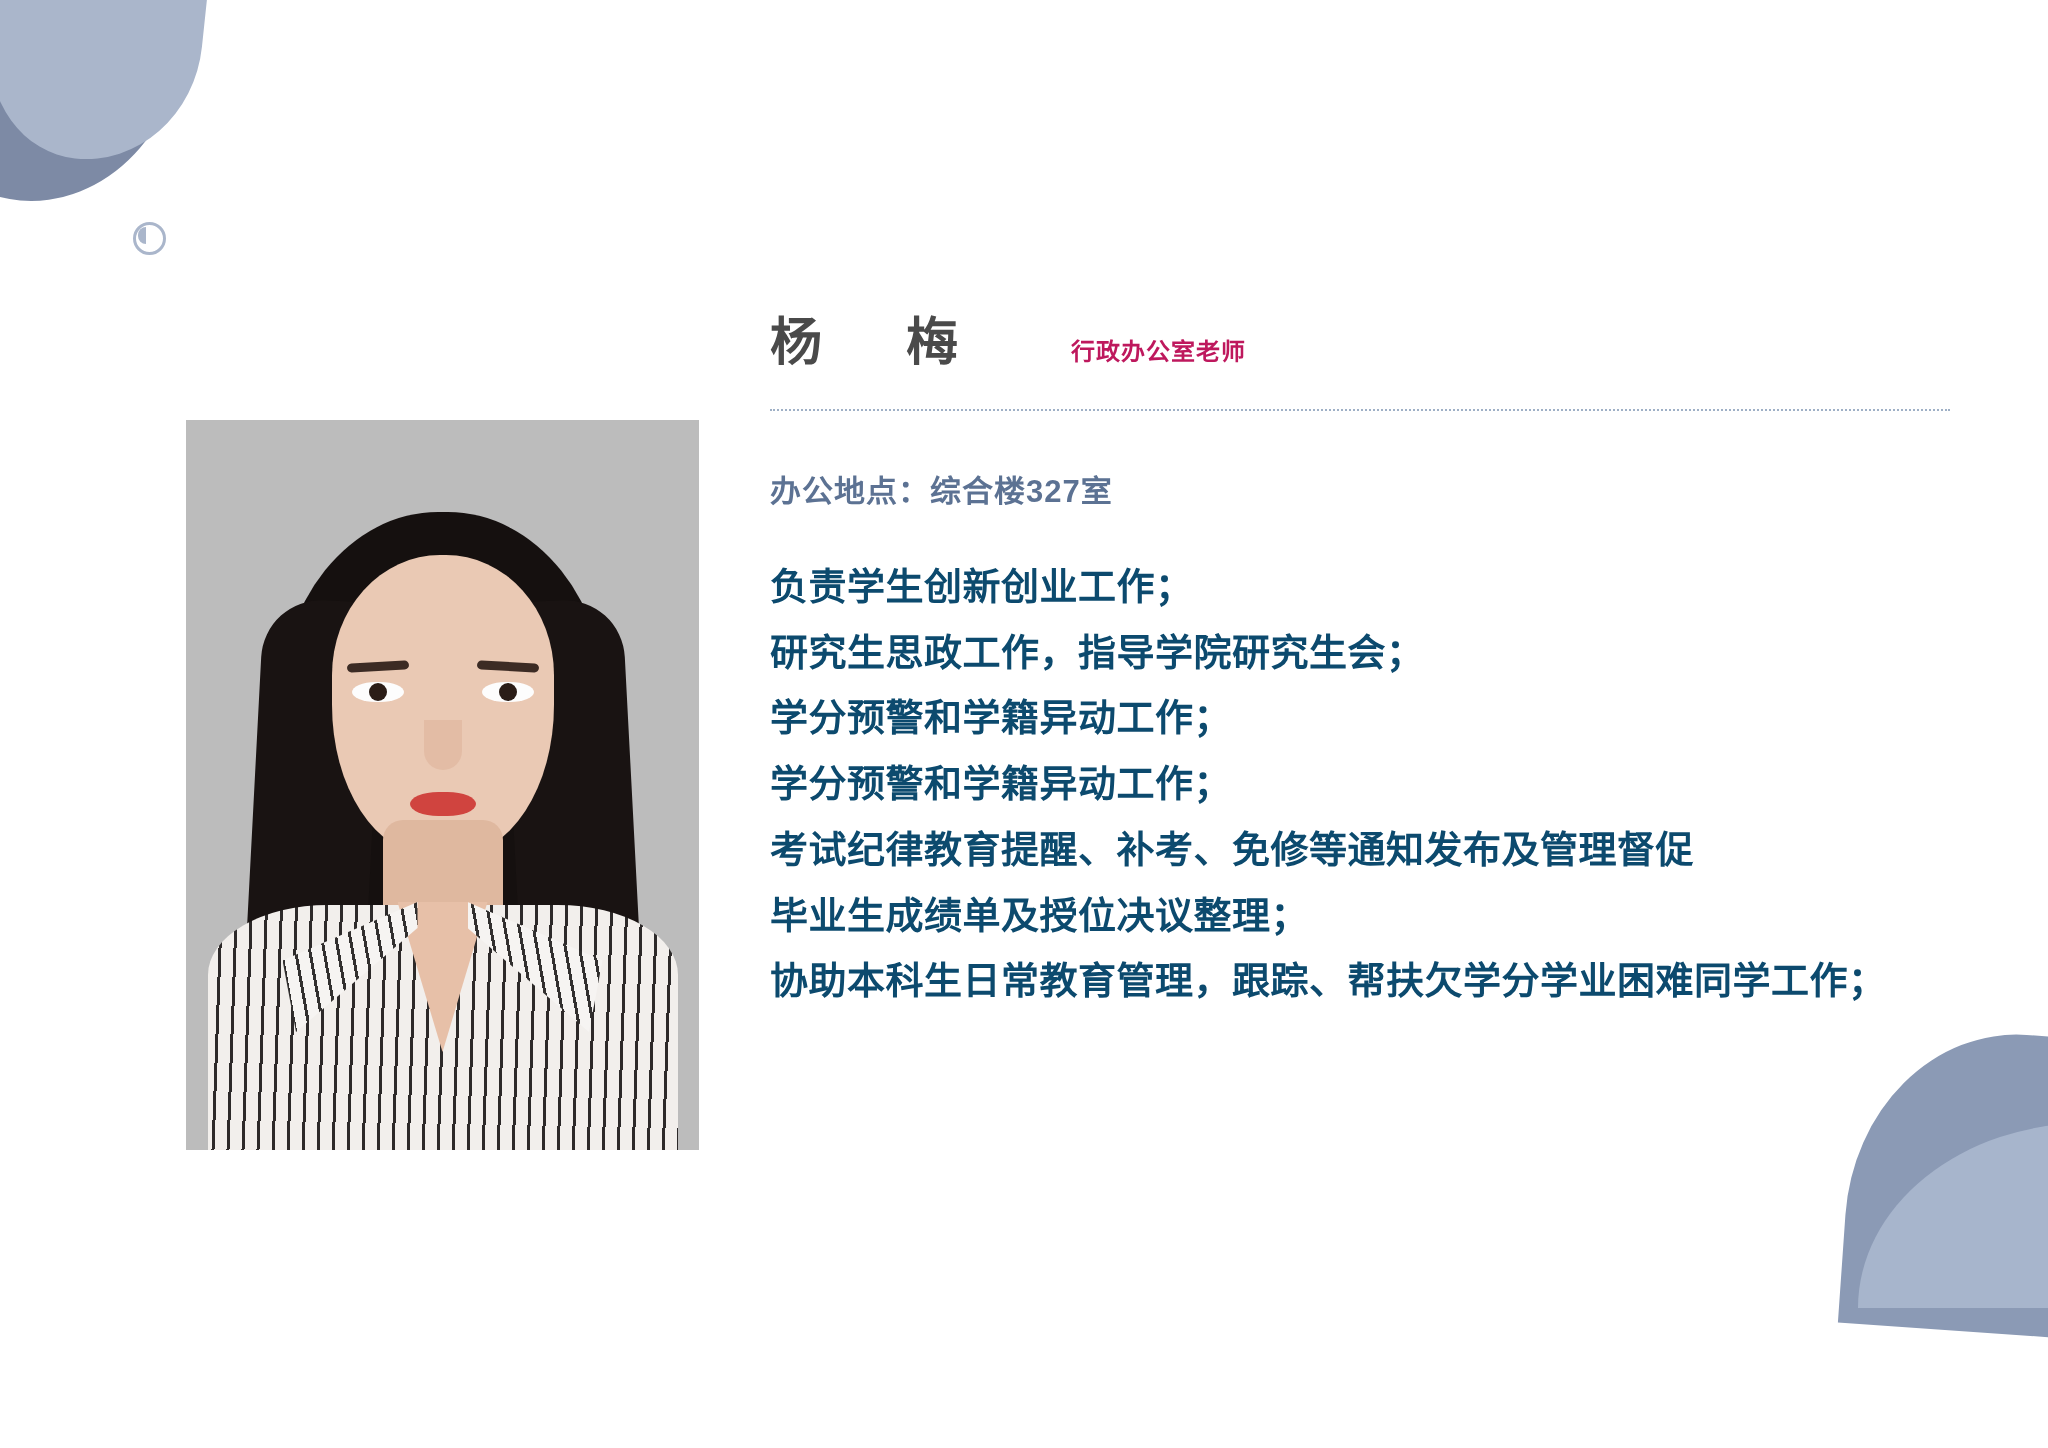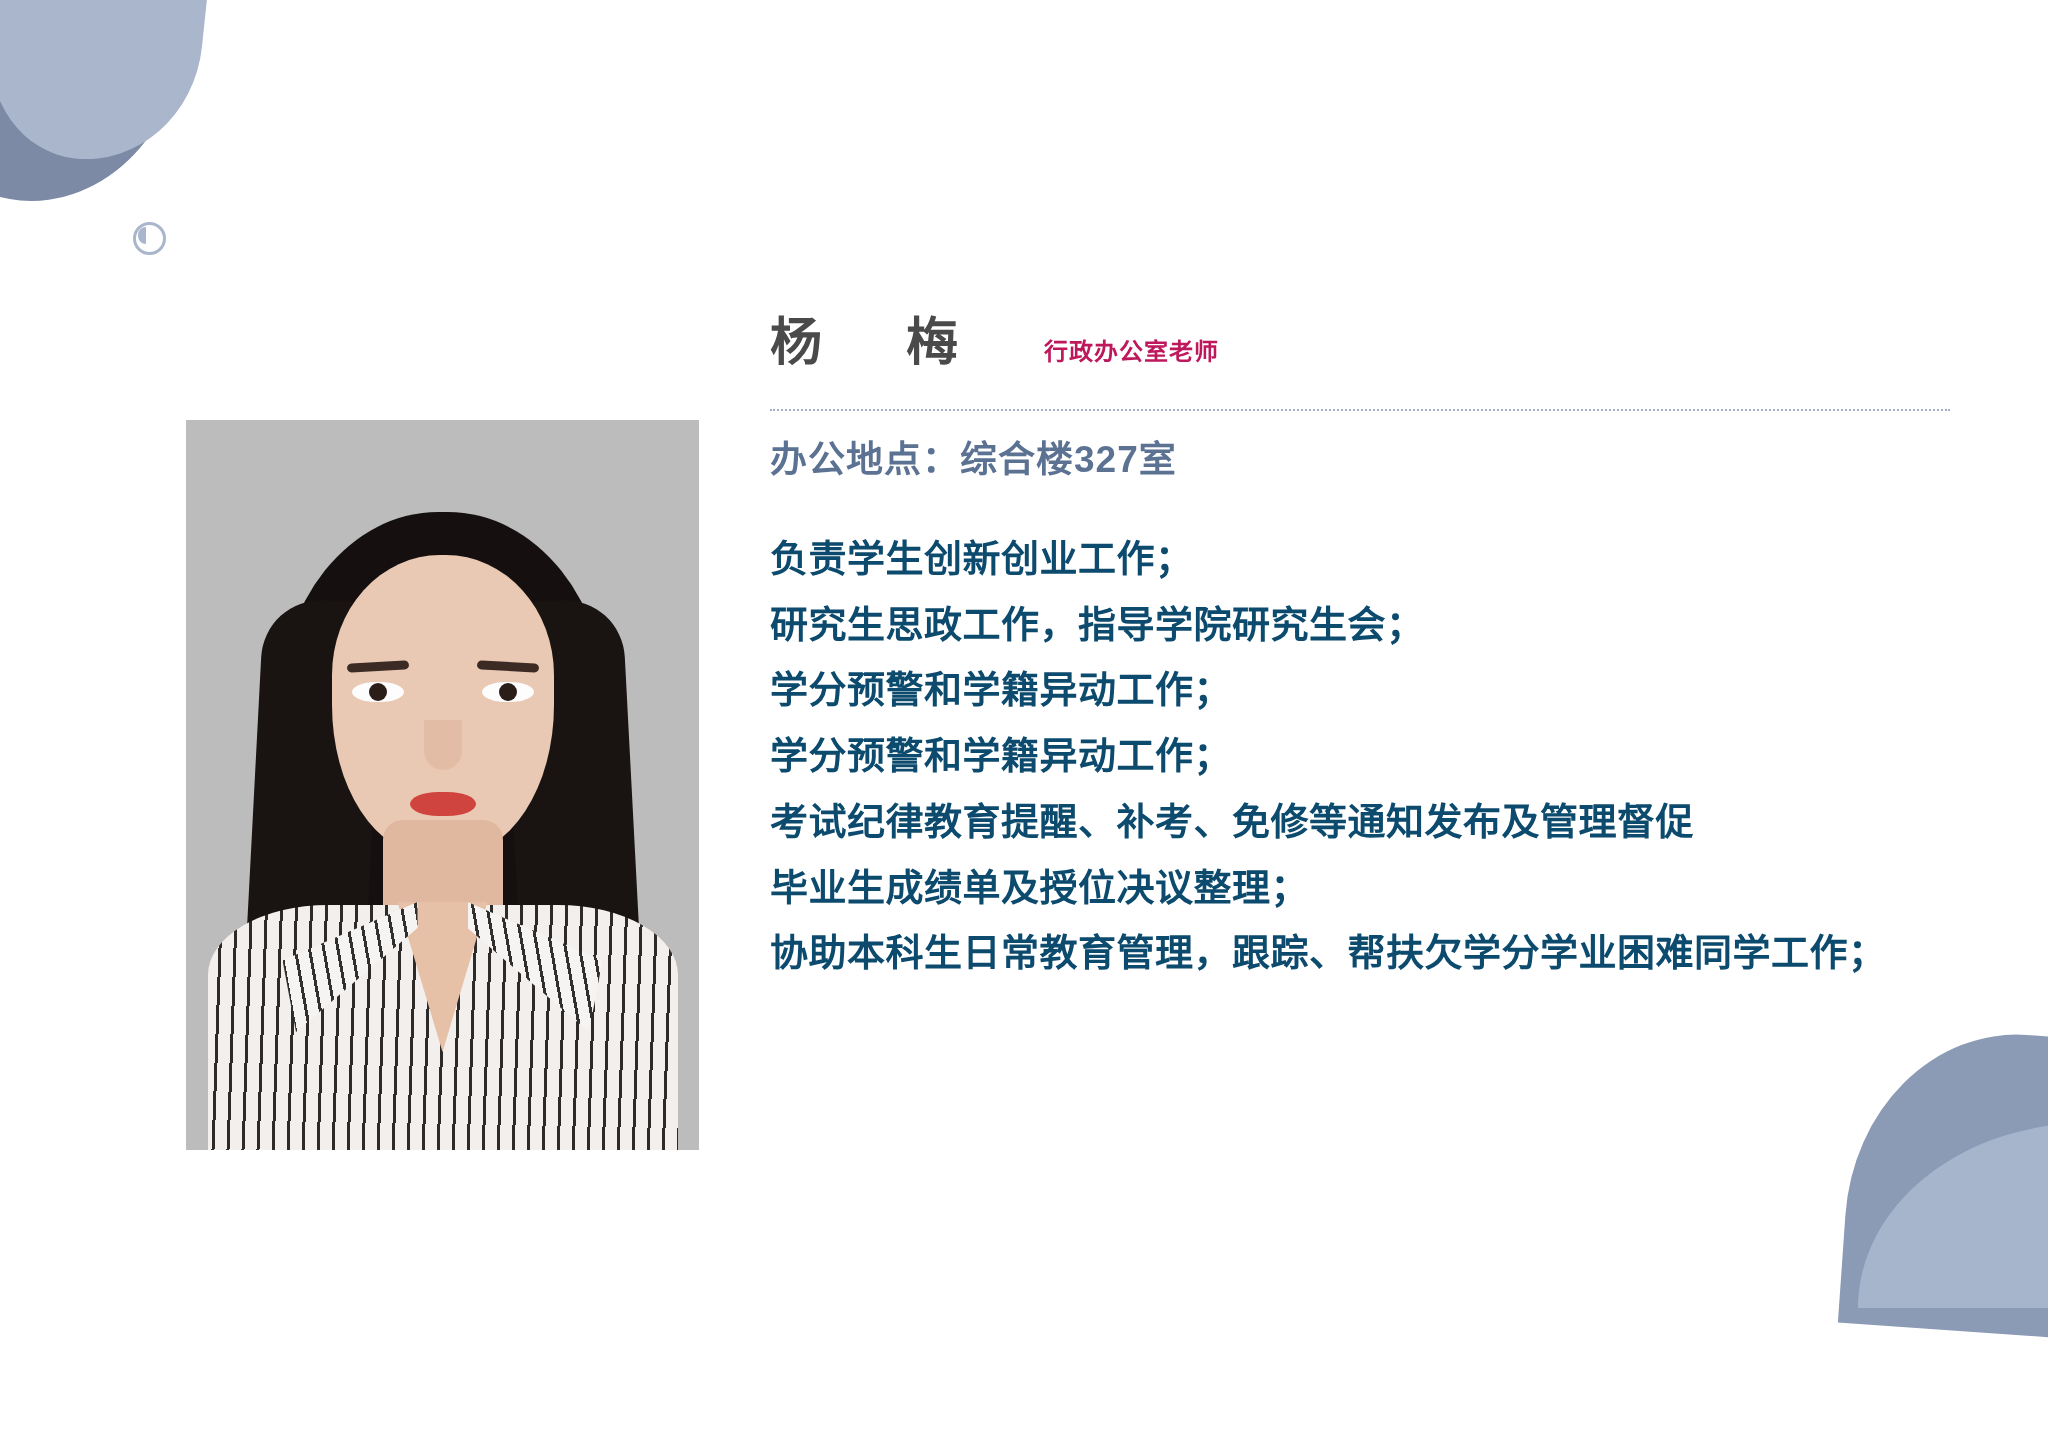--- a/index.html
+++ b/index.html
@@ -257,43 +257,43 @@
   
   .content {
     position: absolute;
     left: 770px;
     top: 300px;
     width: 1180px;
   }
   .name-row {
     display: flex;
     align-items: baseline;
-    gap: 70px;
+    gap: 97px;
   }
   .person-name {
     font-size: 52px;
     font-weight: 700;
     letter-spacing: 16px;
     color: #4a4a4a;
     white-space: pre;
   }
   .person-role {
     font-size: 24px;
     font-weight: 700;
     color: #be185d;
     letter-spacing: 1px;
   }
   .divider {
     margin-top: 34px;
     border-top: 2px dotted #9fb0c6;
     width: 1180px;
   }
   .meta-row {
-    margin-top: 18px;
-    font-size: 37px;
+    margin-top: 55px;
+    font-size: 31px;
     font-weight: 700;
     color: #5c7293;
     letter-spacing: 1px;
     display: flex;
     gap: 60px;
   }
   .duties {
     margin-top: 44px;
   }
   .duty-line {

